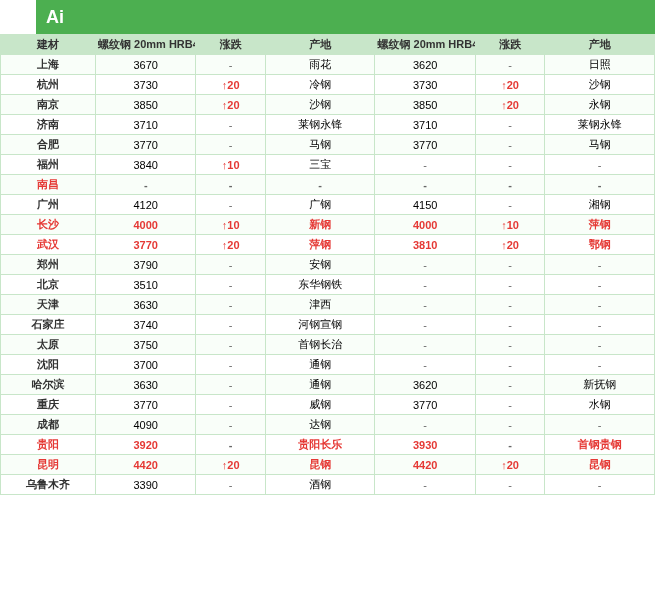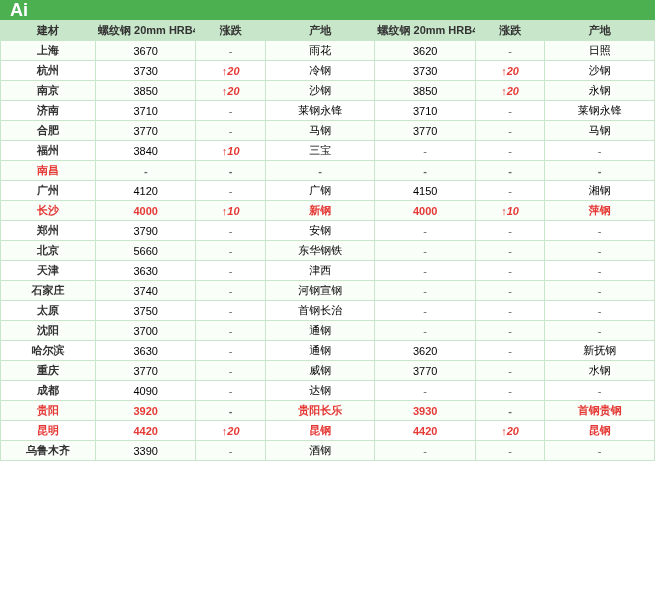--- a/index.html
+++ b/index.html
@@ -10,21 +10,22 @@
       width: 655px;
     }
     .header-bar {
       background: #4CAF50;
       color: #fff;
       font-size: 18px;
       font-weight: bold;
       padding: 6px 10px;
       display: flex;
       align-items: center;
-      height: 20px;
+      height: 34px;
+      margin-left: 36px;
     }
     table {
       width: 655px;
       border-collapse: collapse;
       table-layout: fixed;
     }
     th, td {
       border: 1px solid #c8e6c9;
       text-align: center;
       padding: 2px 2px;
@@ -57,21 +58,20 @@
     }
     .change-col {
       width: 38px;
     }
     .origin-col {
       width: 60px;
     }
     .up {
       color: #e53935;
       font-weight: bold;
-      font-style: italic;
     }
     .dash {
       color: #666;
     }
     
     .row-highlight td {
       color: #e53935;
       font-weight: bold;
     }
     .row-highlight td.city-col {
@@ -175,32 +175,41 @@
       </tr>
       <tr class="row-highlight">
         <td class="city-col" style="color: rgb(229, 57, 53);">长沙</td>
         <td class="price-col">4000</td>
         <td class="change-col"><span class="up">↑10</span></td>
         <td class="origin-col">新钢</td>
         <td class="price-col">4000</td>
         <td class="change-col"><span class="up">↑10</span></td>
         <td class="origin-col">萍钢</td>
       </tr>
+      <tr class="row-highlight">
+        <td class="city-col" style="color: rgb(229, 57, 53);">武汉</td>
+        <td class="price-col">3770</td>
+        <td class="change-col"><span class="up">↑20</span></td>
+        <td class="origin-col">萍钢</td>
+        <td class="price-col">3810</td>
+        <td class="change-col"><span class="up">↑20</span></td>
+        <td class="origin-col">鄂钢</td>
+      </tr>
       <tr>
         <td class="city-col">郑州</td>
         <td class="price-col">3790</td>
         <td class="change-col"><span class="dash">-</span></td>
         <td class="origin-col">安钢</td>
         <td class="price-col"><span class="dash">-</span></td>
         <td class="change-col"><span class="dash">-</span></td>
         <td class="origin-col"><span class="dash">-</span></td>
       </tr>
       <tr>
         <td class="city-col">北京</td>
-        <td class="price-col">5660</td>
+        <td class="price-col">3510</td>
         <td class="change-col"><span class="dash">-</span></td>
         <td class="origin-col">东华钢铁</td>
         <td class="price-col"><span class="dash">-</span></td>
         <td class="change-col"><span class="dash">-</span></td>
         <td class="origin-col"><span class="dash">-</span></td>
       </tr>
       <tr>
         <td class="city-col">天津</td>
         <td class="price-col">3630</td>
         <td class="change-col"><span class="dash">-</span></td>

